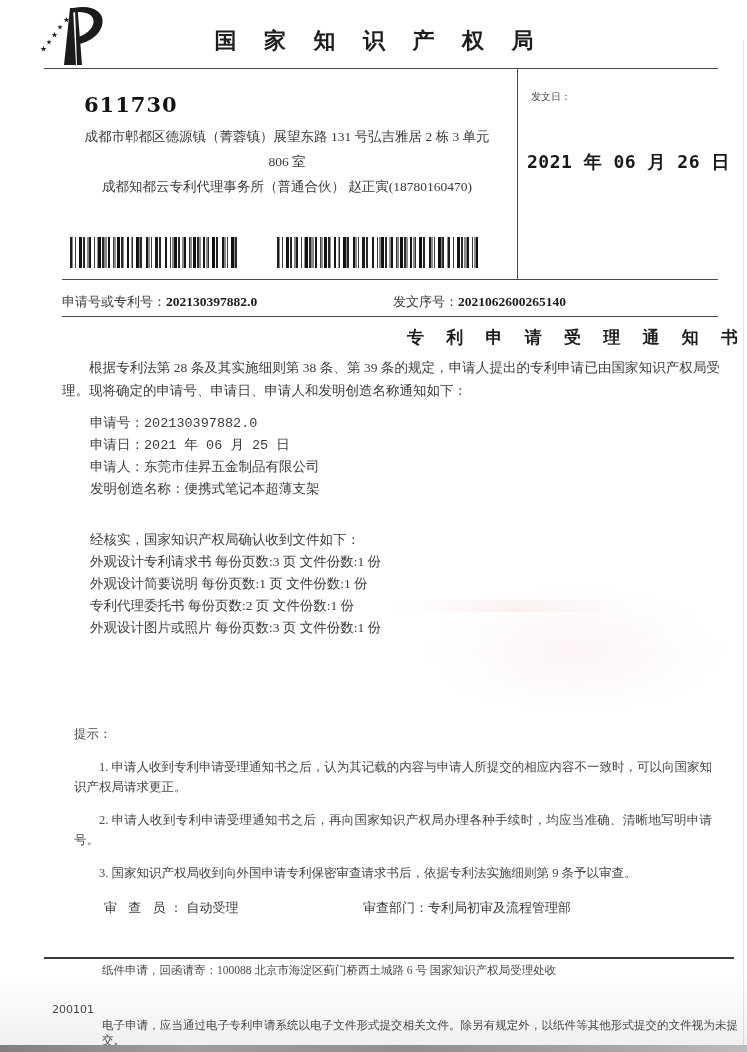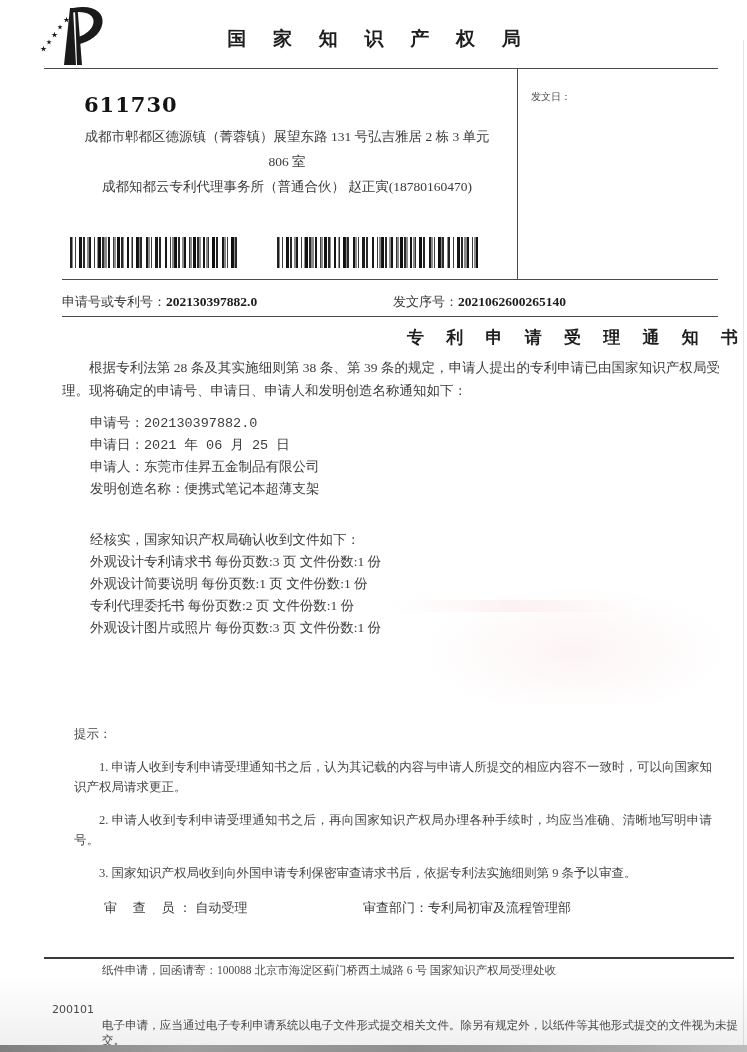--- a/index.html
+++ b/index.html
@@ -4,21 +4,21 @@
 <style>
   html,body{margin:0;padding:0;background:#e8e8e8;}
   .sheet{
     position:relative;width:747px;height:1052px;margin:0 auto;
     background:#fff;overflow:hidden;
     font-family:"Liberation Serif","DejaVu Serif",serif;
     color:#3f3f3f;-webkit-font-smoothing:antialiased;
   }
   .abs{position:absolute;}
   
-  .org-title{left:0;right:0;top:26px;text-align:center;font-size:19px;font-weight:bold;
+  .org-title{left:0;right:0;top:26px;text-align:center;font-size:22px;font-weight:bold;
     letter-spacing:11px;color:#1e1e1e;padding-left:12px;}
   .rule{background:#4a4a4a;height:1px;}
   .header-rule{left:44px;top:68px;width:674px;}
   .v-divider{left:517px;top:68px;width:1px;height:211px;background:#4a4a4a;}
   .box-bottom{left:62px;top:279px;width:656px;}
   
   .zip-code{left:84px;top:92px;font-size:21px;font-weight:bold;color:#141414;
     font-family:"DejaVu Serif","Liberation Serif",serif;letter-spacing:1px;}
   .addr{left:64px;top:124px;width:446px;text-align:center;font-size:13.5px;
     line-height:25px;color:#3a3a3a;}
@@ -48,21 +48,21 @@
   .field-line{line-height:22px;padding-left:28px;}
   .fields{margin-top:11px;font-family:Liberation Mono, monospace;}
   .confirm-group{margin-top:28px;}
   .confirm-group p{line-height:22px;padding-left:28px;}
   
   .tips{left:62px;top:712px;width:662px;font-size:12.5px;color:#464646;}
   .tips p{margin:12px;line-height:20.5px;}
   .tips .tip-item{text-indent:2em;text-align:justify;}
   
   .signoff{left:0;top:899px;width:747px;font-size:13px;color:#3e3e3e;}
-  .examiner{position:absolute;left:104px;top:0;white-space:nowrap;font-family:Liberation Mono, monospace;}
+  .examiner{position:absolute;left:104px;top:0;white-space:nowrap;}
   .dept{position:absolute;left:363px;top:0;white-space:nowrap;}
   .sp{letter-spacing:4px;}
   
   .footer-rule{left:44px;top:957px;width:690px;height:2px;background:#3a3a3a;}
   .footer{left:52px;top:963px;width:688px;font-size:11.5px;color:#4a4a4a;}
   .footer-row{display:flex;}
   .footer-code{width:50px;flex:0 0 50px;line-height:15.5px;
     font-family:"DejaVu Sans","Liberation Sans",sans-serif;font-size:11px;margin-top:39px;}
   .footer-text{line-height:15.5px;width:636px;text-align:justify;}
   
@@ -101,20 +101,21 @@
   <div class="abs rule box-bottom"></div>
 
   <div class="abs zip-code">611730</div>
   <div class="abs addr">
     <div>成都市郫都区德源镇（菁蓉镇）展望东路 131 号弘吉雅居 2 栋 3 单元</div>
     <div>806 室</div>
     <div>成都知都云专利代理事务所（普通合伙）  赵正寅(18780160470)</div>
   </div>
 
   <div class="abs dispatch-label">发文日：</div>
+  <div class="abs dispatch-date">2021 年 06 月 26 日</div>
 
   <div class="abs barcode barcode-left"></div>
   <div class="abs barcode barcode-right"></div>
 
   <div class="abs ref-row">
     <div class="ref-left">
       <span>申请号或专利号：</span><span class="ref-val">202130397882.0</span>
     </div>
     <div class="ref-right">
       <span>发文序号：</span><span class="ref-val">2021062600265140</span>

